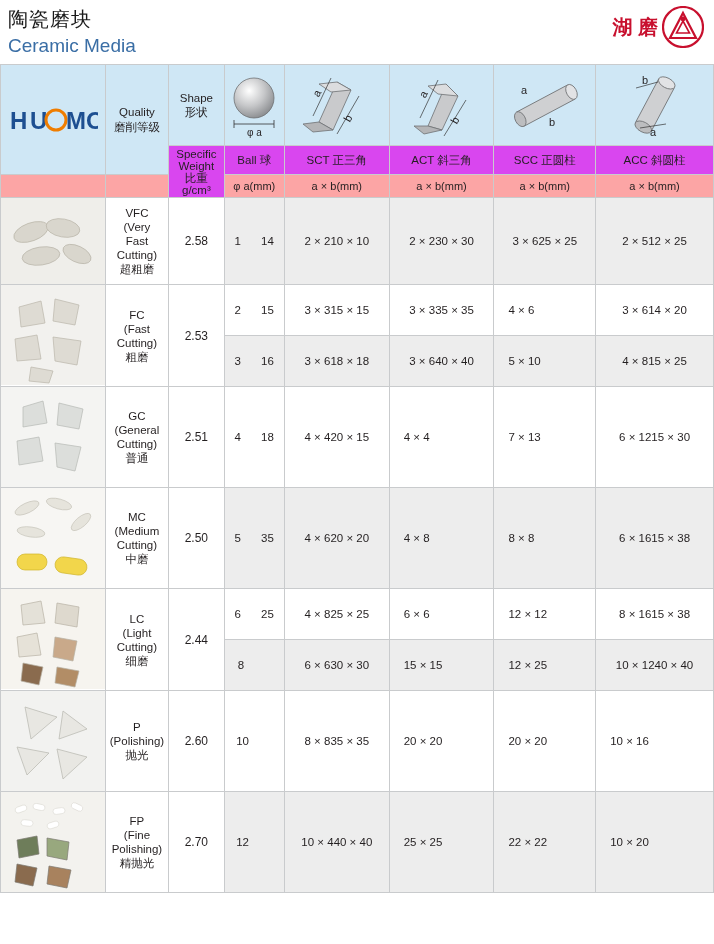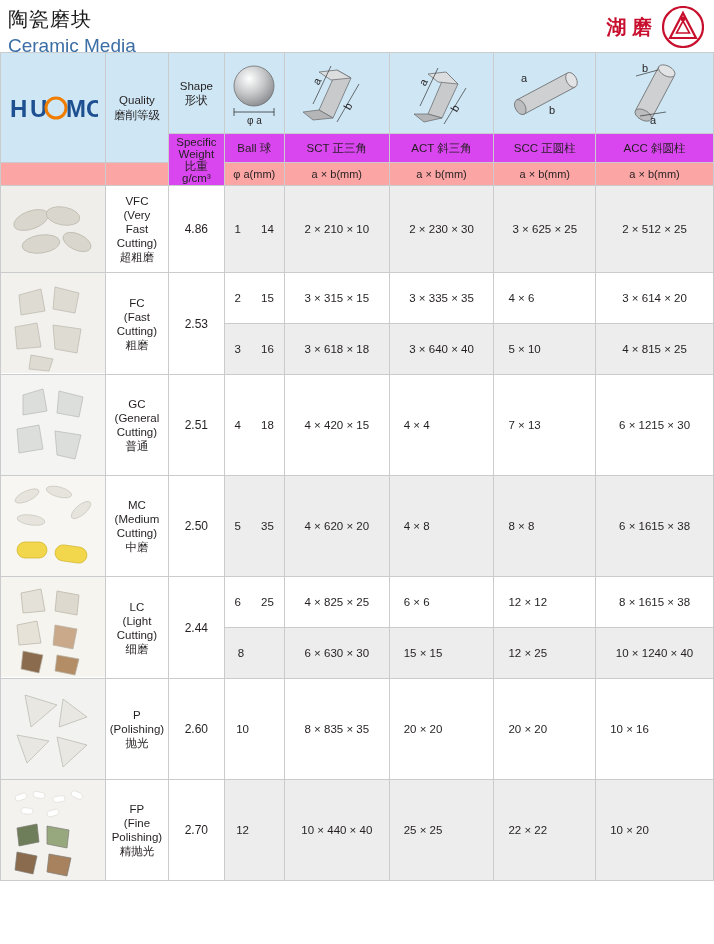--- a/index.html
+++ b/index.html
@@ -7,21 +7,21 @@
     width:714px;height:944px;
     background:#ffffff;
     font-family:"Liberation Sans", sans-serif;
     color:#231f20;
     overflow:hidden;
     position:relative;
   }
   
   .header{
     position:relative;
-    height:52px;
+    height:64px;
     padding:6px 0 0 8px;
     box-sizing:border-box;
   }
   .title-cn{
     font-size:20px;
     color:#1a1a1a;
     letter-spacing:1px;
     line-height:26px;
   }
   .title-en{
@@ -29,21 +29,21 @@
     color:#3a6ea5;
     line-height:24px;
     margin-top:2px;
   }
   .brand-logo{
     position:absolute;
     right:10px;
     top:6px;
     display:flex;
     align-items:center;
-    gap:10px;
+    gap:4px;
     text-align:center;
   }
   .brand-cn{
     font-size:20px;
     color:#c8102e;
     font-weight:bold;
   }
   .brand-mark{
     width:42px;height:42px;
     position:relative;
@@ -325,21 +325,21 @@
           </svg>
         </div>
       </td>
       <td class="qual-cell">
         <div>VFC</div>
         <div>(Very</div>
         <div>Fast</div>
         <div>Cutting)</div>
         <div>超粗磨</div>
       </td>
-      <td class="sw-cell">4.86</td>
+      <td class="sw-cell">2.58</td>
       <td>
         <div class="ball-val">
           <span>1</span>
           <span>14</span>
         </div>
       </td>
       <td>
         <div class="two-val">
           <span>2 × 2</span>
           <span>10 × 10</span>

